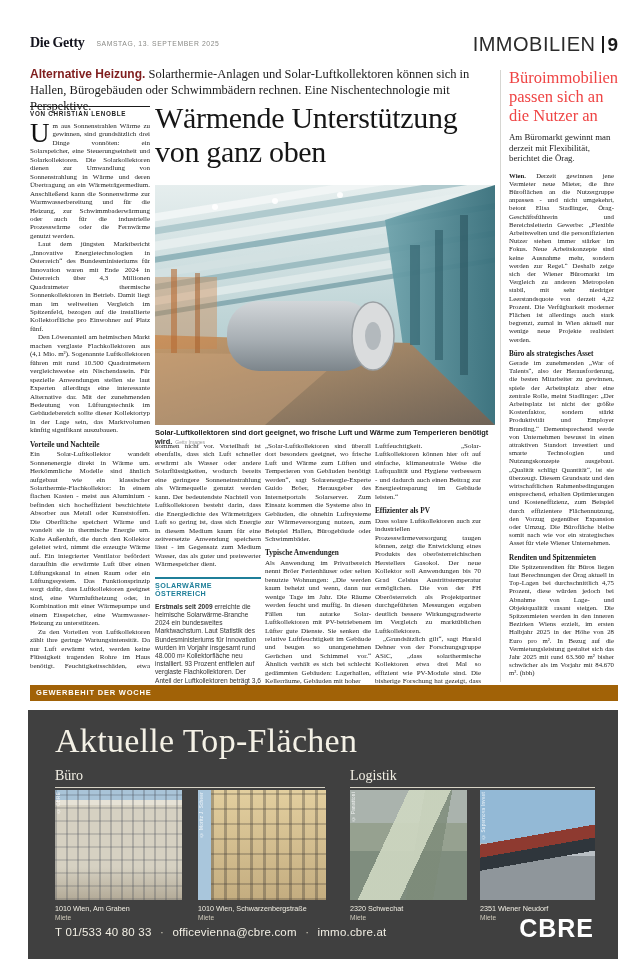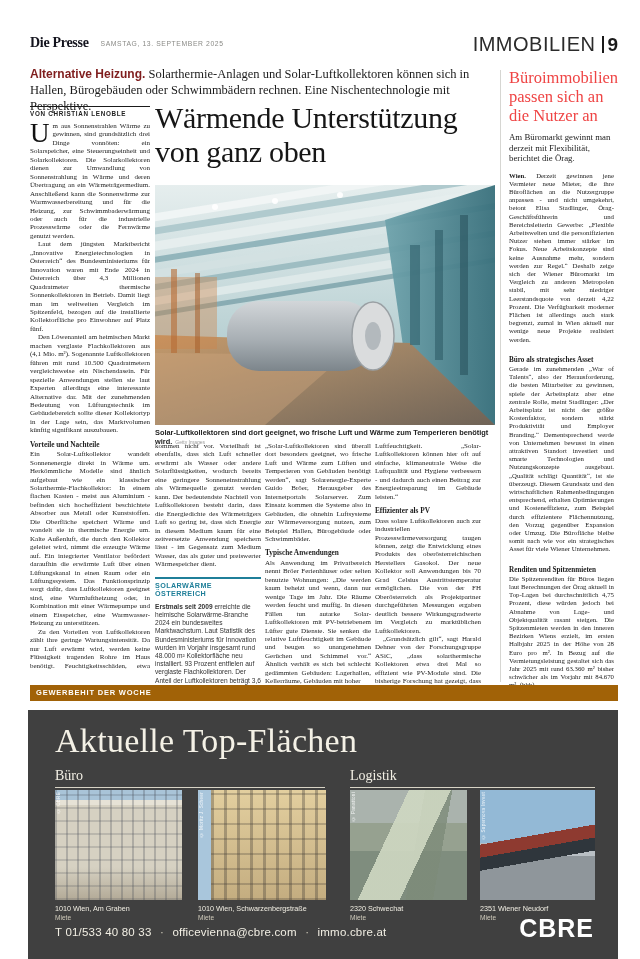--- a/index.html
+++ b/index.html
@@ -48,21 +48,21 @@
   .infobox-text { font-family:"Liberation Sans", sans-serif; font-size:6.6px; line-height:8.2px; color:#333; text-align:left; }
   .infobox-text b { font-weight:bold; }
 
   
   .v-divider { position:absolute; left:500px; top:70px; width:1px; height:612px; background:#d6d6d2; }
   .sidebar { position:absolute; left:509px; top:68px; width:105px; }
   .sb-title { font-family:"Liberation Serif", serif; font-size:16.5px; line-height:19px; color:#ef4444; margin-bottom:7px; }
   .sb-lead { font-size:8.8px; line-height:10.5px; color:#222; margin-bottom:8px; }
   .sb-body { font-size:6.8px; line-height:8.2px; text-align:justify; color:#1c1c1c; }
   .sb-body p { margin:0; }
-  .sb-sub { font-weight:bold; font-size:7.2px; margin-top:12px; margin-bottom:1px; text-align:left; }
+  .sb-sub { font-weight:bold; font-size:7.2px; margin-top:6px; margin-bottom:1px; text-align:left; }
 
   
   .ad-banner { position:absolute; left:30px; top:685px; width:588px; height:16px; background:#a16207; color:#fff;
     font-family:"Liberation Sans", sans-serif; font-size:7.5px; font-weight:bold; letter-spacing:0.8px; line-height:16px; padding-left:6px; }
   .ad-box { position:absolute; left:28px; top:710px; width:590px; height:276px; background:#404040; color:#f2efe4; }
   .ad-title { position:absolute; left:27px; top:12px; font-family:"Liberation Serif", serif; font-size:34px; letter-spacing:0.3px; color:#f4f1e6; }
   .ad-sec { position:absolute; top:58px; font-family:"Liberation Serif", serif; font-size:14px; color:#f2efe4; border-bottom:1px solid #d8d4c6; padding-bottom:3px; }
   .ad-sec.buero { left:27px; width:270px; }
   .ad-sec.logistik { left:322px; width:245px; }
   .thumb { position:absolute; top:80px; height:110px; overflow:hidden; }
@@ -95,21 +95,21 @@
   .ad-contact { position:absolute; left:27px; top:216px; font-family:"Liberation Sans", sans-serif; font-size:11.5px; color:#f2efe4; letter-spacing:0.2px; }
   .ad-contact .sep { margin:0 5px; color:#cfcaba; }
   .cbre-logo { position:absolute; right:24px; top:204px; font-family:"Liberation Sans", sans-serif; font-weight:bold; font-size:25px; letter-spacing:1px; color:#fff; }
 </style>
 </head>
 <body>
 
 <div class="page">
 
   <div class="masthead">
-    <span class="logo">Die Presse</span>
+    <span class="logo">Die Getty</span>
     <span class="dateline">SAMSTAG, 13. SEPTEMBER 2025</span>
     <span class="section-wrap">
       <span class="section-name">IMMOBILIEN</span>
       <span class="page-bar"></span>
       <span class="page-num">9</span>
     </span>
   </div>
 
   <div class="standfirst">
     <span class="kicker">Alternative Heizung.</span><span> Solarthermie-Anlagen und Solar-Luftkollektoren können sich in Hallen, Bürogebäuden oder Schwimmbädern rechnen. Eine Nischentechnologie mit Perspektive.</span>

